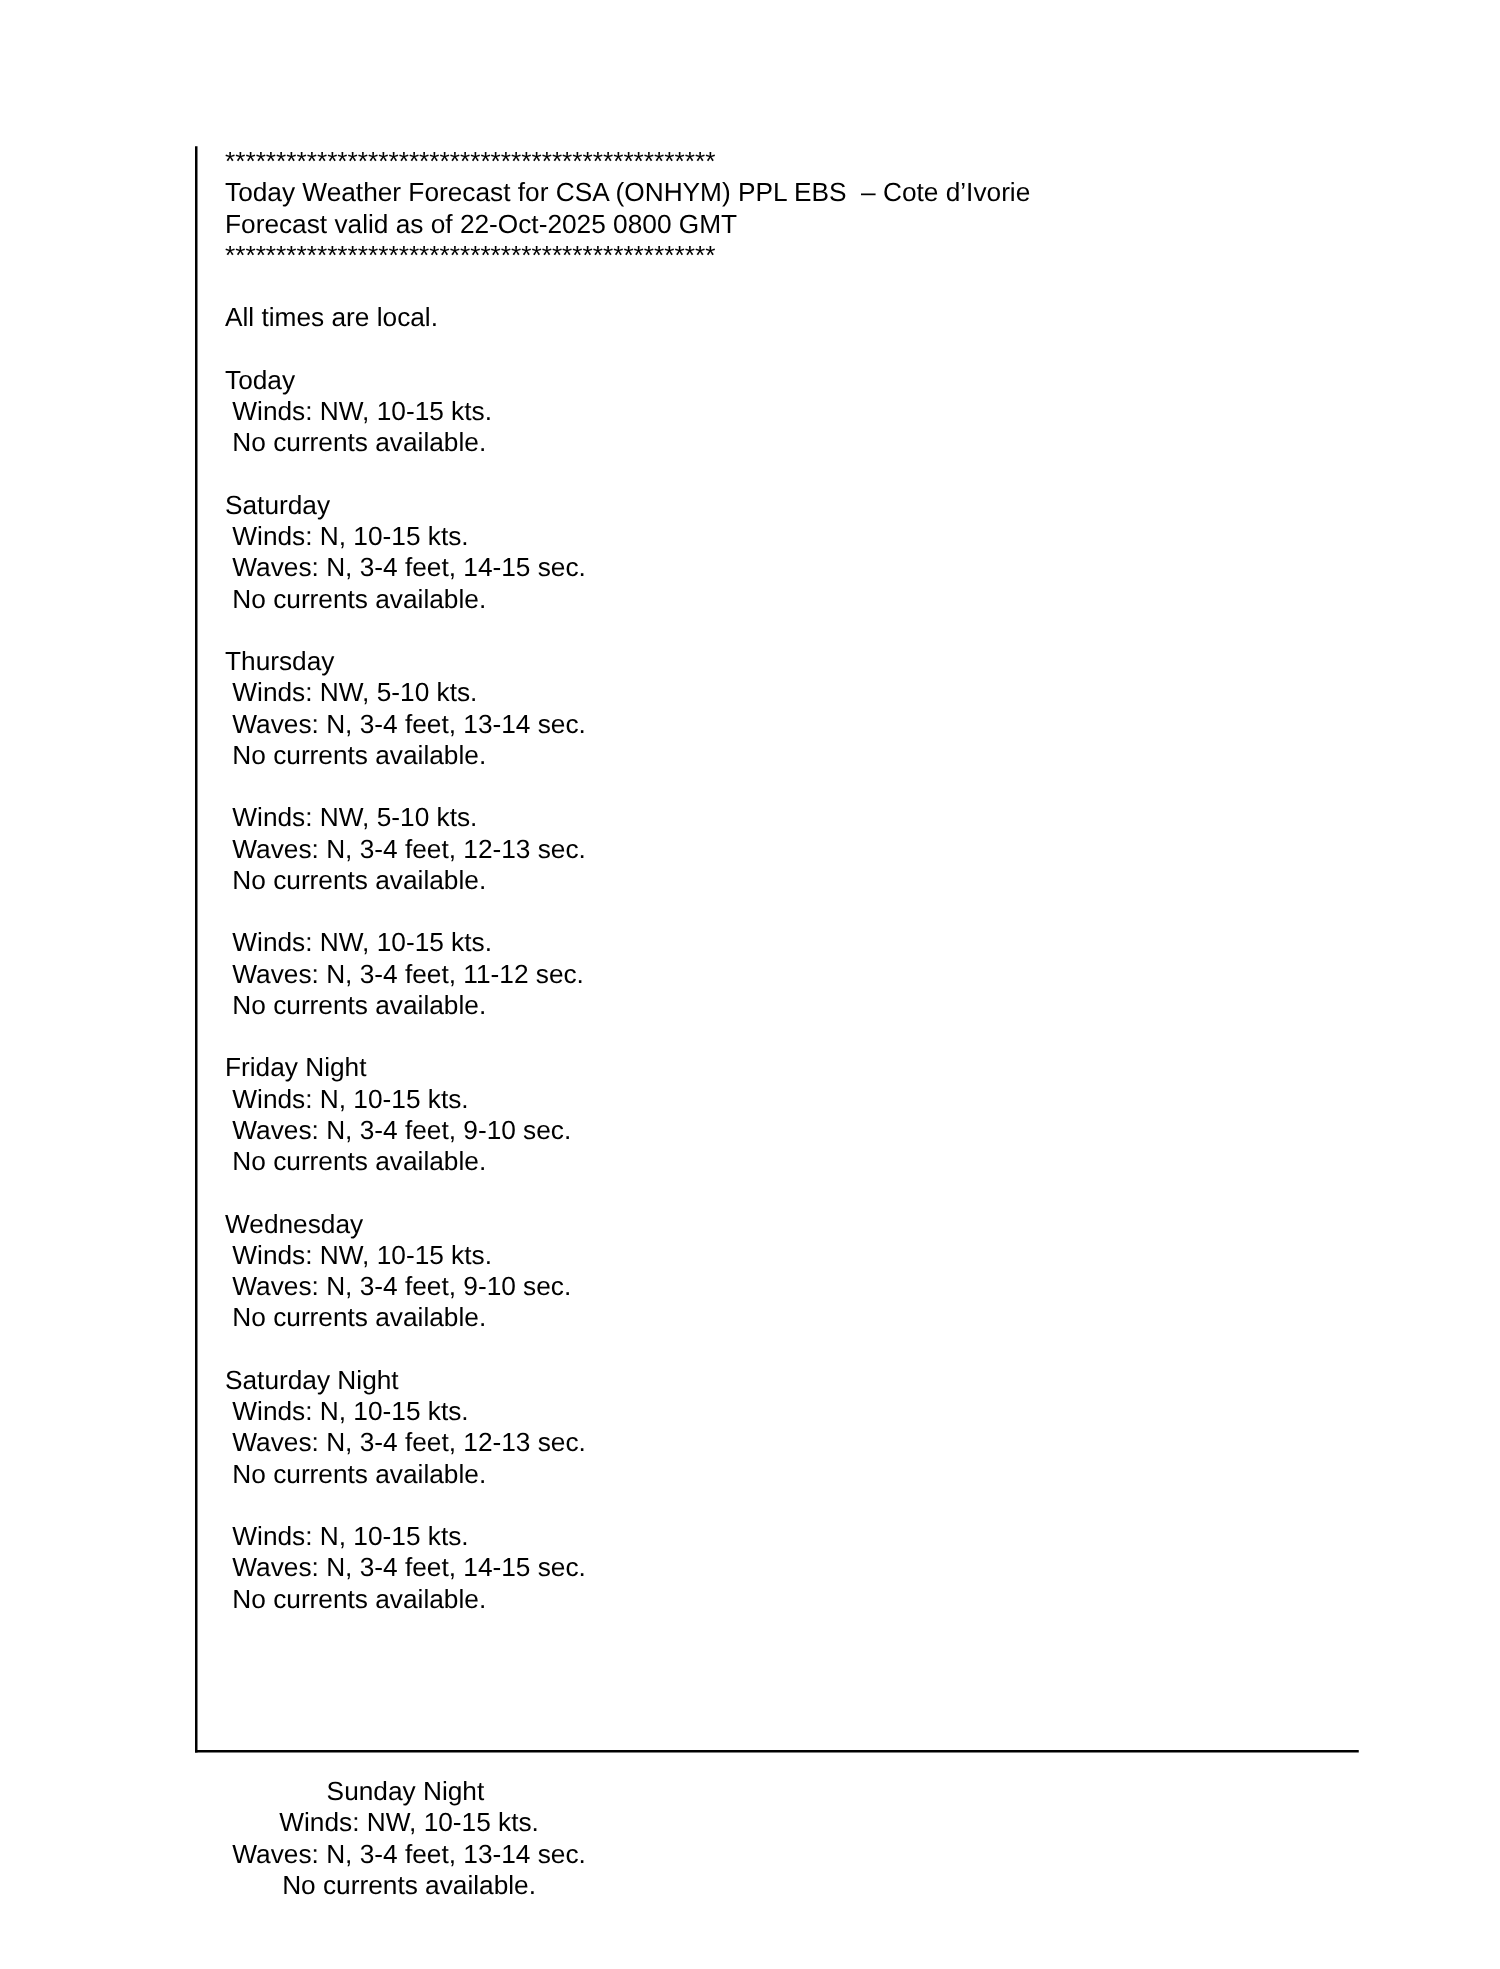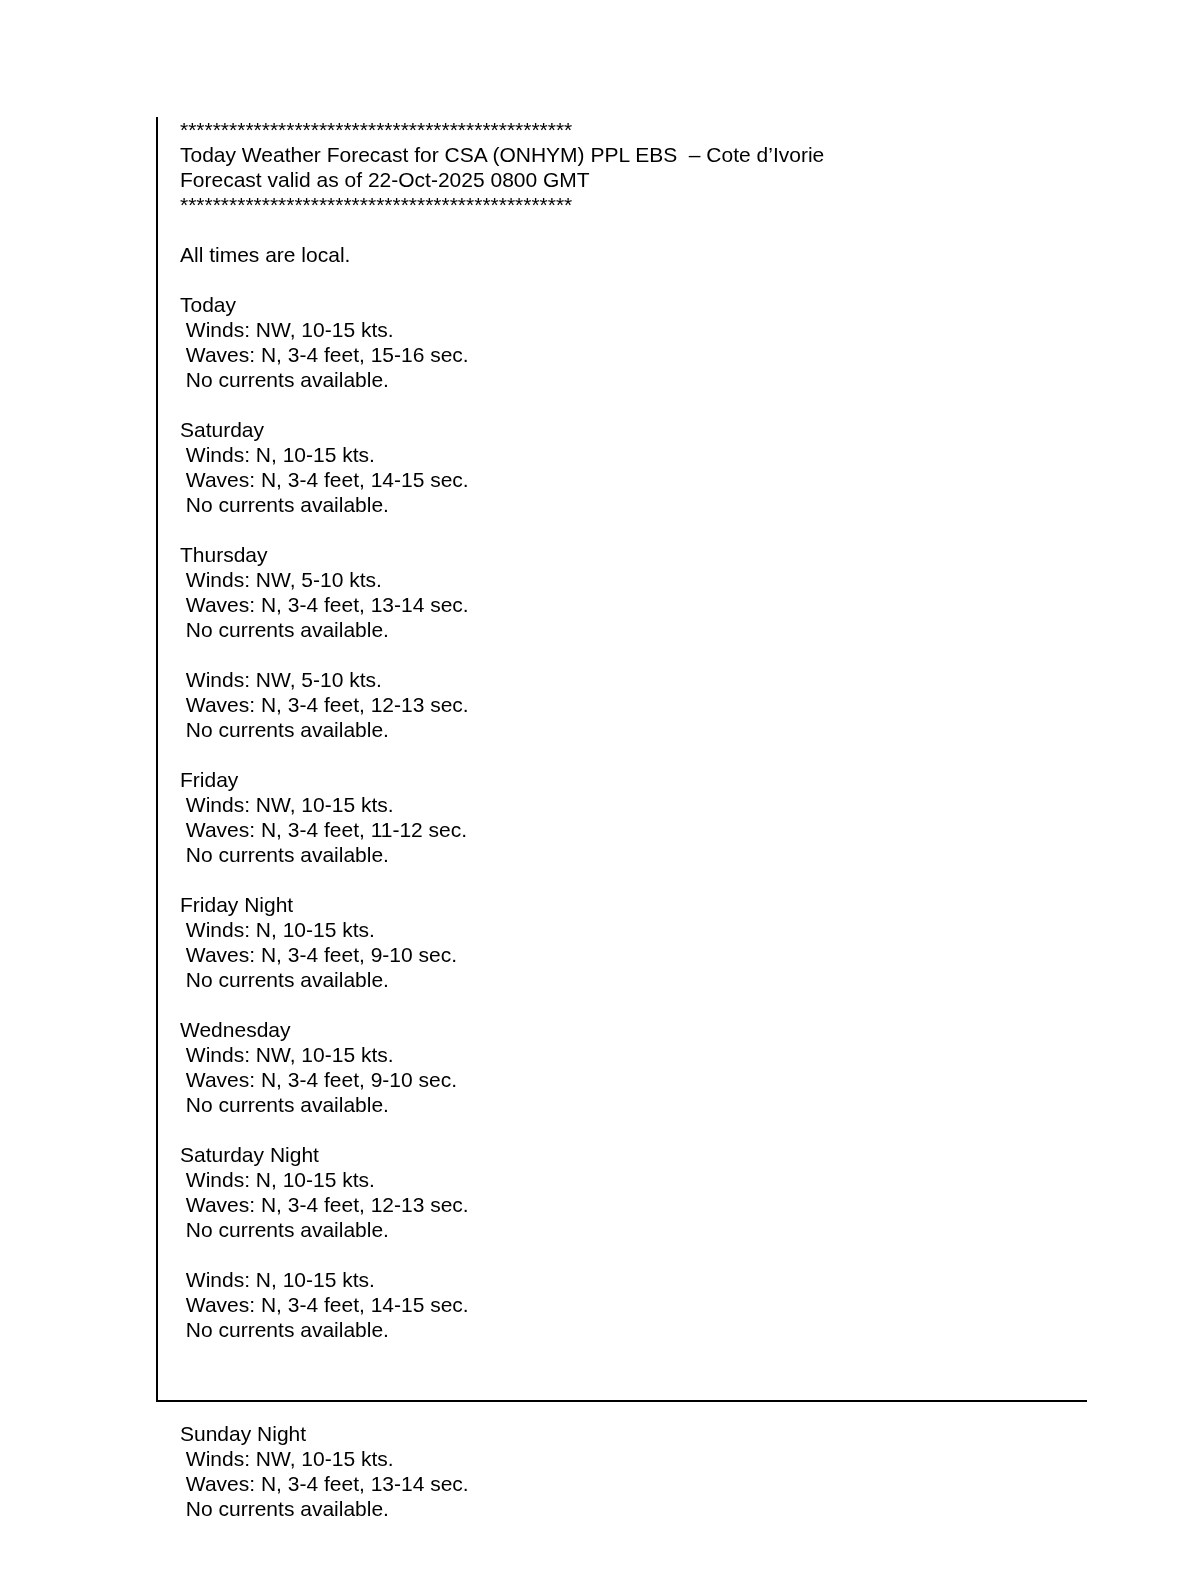--- a/index.html
+++ b/index.html
@@ -33,20 +33,21 @@
     white-space: pre-wrap;
     min-height: 25px;
   }
   .gap {
     height: 25px;
   }
   .outside {
     position: absolute;
     left: 180px;
     top: 1421px;
+    text-align: center;
   }
 </style>
 </head>
 <body>
 
 <div class="page">
 
   <div class="frame">
     <div class="inner">
 
@@ -54,21 +55,20 @@
       <div class="line">Today Weather Forecast for CSA (ONHYM) PPL EBS  – Cote d’Ivorie</div>
       <div class="line">Forecast valid as of 22-Oct-2025 0800 GMT</div>
       <div class="line">************************************************</div>
       <div class="gap"></div>
       <div class="line">All times are local.</div>
       <div class="gap"></div>
 
       <div class="section">
         <div class="line">Today</div>
         <div class="line"> Winds: NW, 10-15 kts.</div>
-        <div class="line"> Waves: N, 3-4 feet, 15-16 sec.</div>
         <div class="line"> No currents available.</div>
       </div>
       <div class="gap"></div>
 
       <div class="section">
         <div class="line">Saturday</div>
         <div class="line"> Winds: N, 10-15 kts.</div>
         <div class="line"> Waves: N, 3-4 feet, 14-15 sec.</div>
         <div class="line"> No currents available.</div>
       </div>
@@ -83,21 +83,20 @@
       <div class="gap"></div>
 
       <div class="section">
         <div class="line"> Winds: NW, 5-10 kts.</div>
         <div class="line"> Waves: N, 3-4 feet, 12-13 sec.</div>
         <div class="line"> No currents available.</div>
       </div>
       <div class="gap"></div>
 
       <div class="section">
-        <div class="line">Friday</div>
         <div class="line"> Winds: NW, 10-15 kts.</div>
         <div class="line"> Waves: N, 3-4 feet, 11-12 sec.</div>
         <div class="line"> No currents available.</div>
       </div>
       <div class="gap"></div>
 
       <div class="section">
         <div class="line">Friday Night</div>
         <div class="line"> Winds: N, 10-15 kts.</div>
         <div class="line"> Waves: N, 3-4 feet, 9-10 sec.</div>

